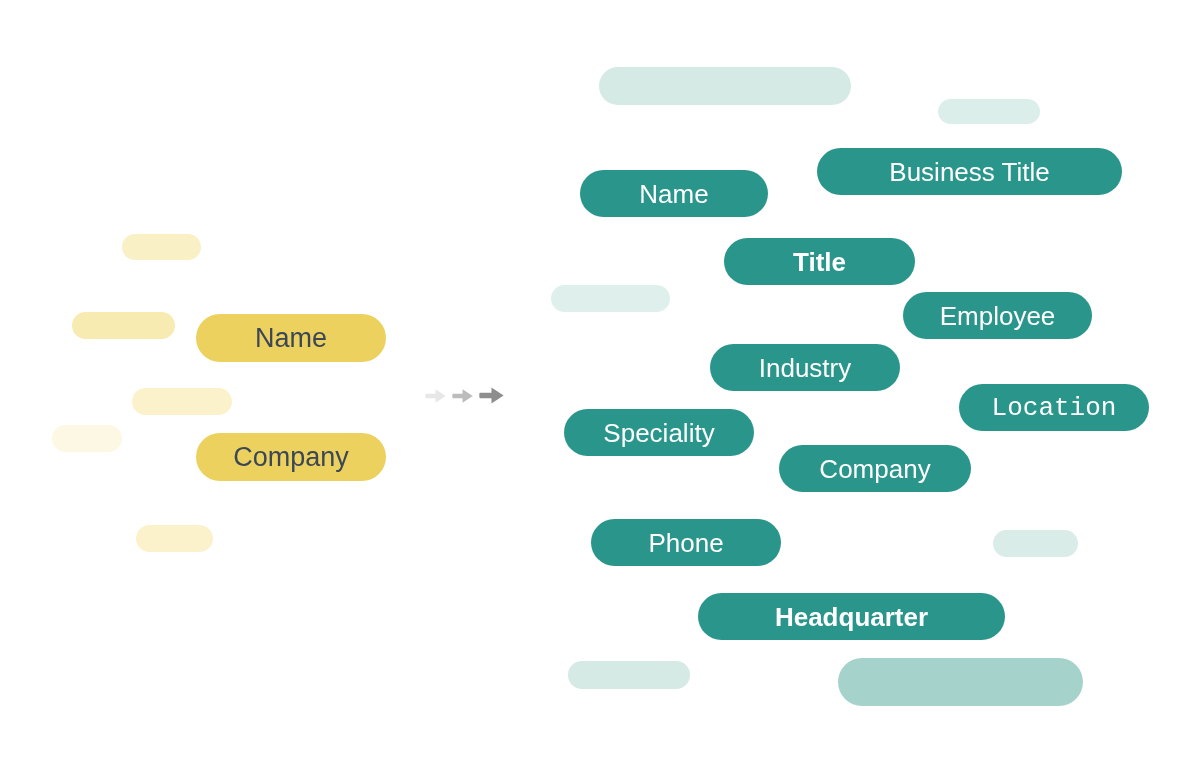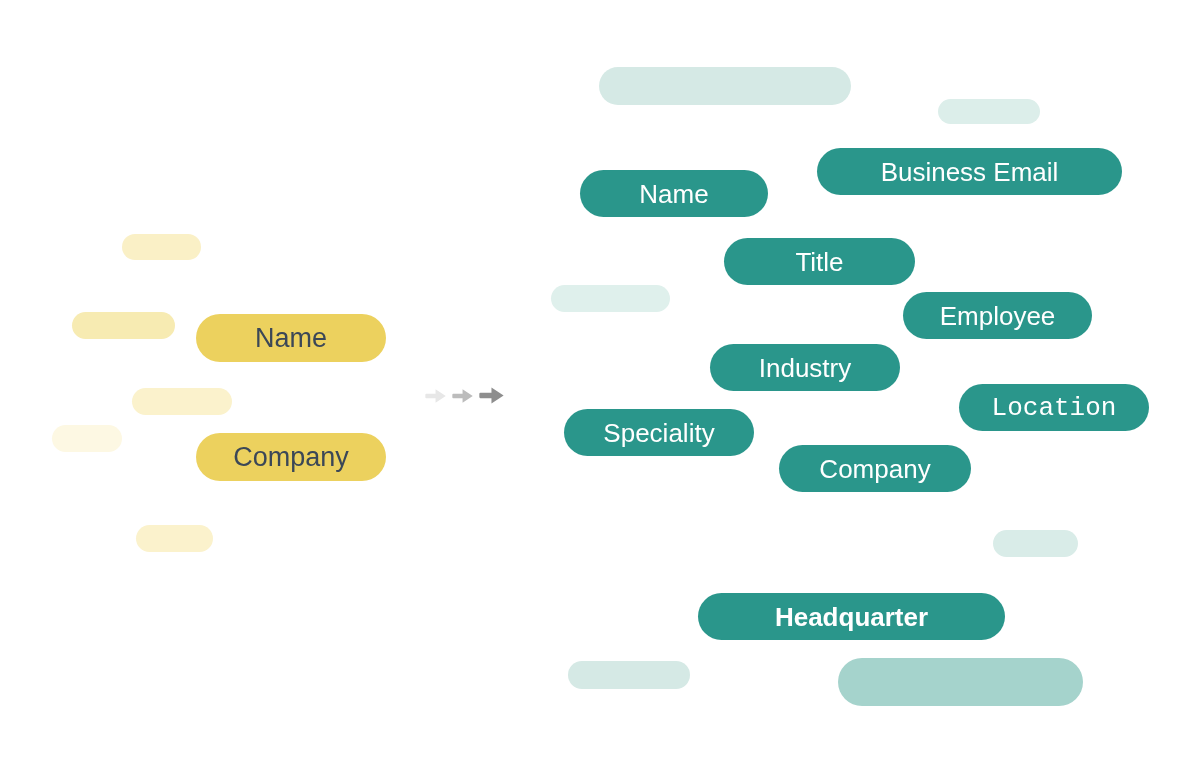--- a/index.html
+++ b/index.html
@@ -74,23 +74,24 @@
     </svg>
   </div>
 
   <div class="pill ghost" style="left:599px; top:67px; width:252px; height:38px; background:#D5E9E5;"></div>
   <div class="pill ghost" style="left:938px; top:99px; width:102px; height:25px; background:#DCEEEA;"></div>
   <div class="pill ghost" style="left:551px; top:285px; width:119px; height:27px; background:#DFF0EC;"></div>
   <div class="pill ghost" style="left:993px; top:530px; width:85px; height:27px; background:#D9ECE8;"></div>
   <div class="pill ghost" style="left:568px; top:661px; width:122px; height:28px; background:#D5E9E5;"></div>
   <div class="pill ghost" style="left:838px; top:658px; width:245px; height:48px; background:#A5D3CC;"></div>
 
-  <div class="pill pill-label teal-pill" style="left:817px; top:148px; width:305px;">Business Email</div>
+  <div class="pill pill-label teal-pill" style="left:817px; top:148px; width:305px;">Business Title</div>
   <div class="pill pill-label teal-pill" style="left:580px; top:170px; width:188px;">Name</div>
-  <div class="pill pill-label teal-pill" style="left:724px; top:238px; width:191px;">Title</div>
+  <div class="pill pill-label teal-pill" style="left:724px; top:238px; width:191px;font-weight:bold;">Title</div>
   <div class="pill pill-label teal-pill" style="left:903px; top:292px; width:189px;">Employee</div>
   <div class="pill pill-label teal-pill" style="left:710px; top:344px; width:190px;">Industry</div>
   <div class="pill pill-label teal-pill" style="left:959px; top:384px; width:190px;font-family:Liberation Mono, monospace;">Location</div>
   <div class="pill pill-label teal-pill" style="left:564px; top:409px; width:190px;text-align:center;">Speciality</div>
   <div class="pill pill-label teal-pill" style="left:779px; top:445px; width:192px;">Company</div>
+  <div class="pill pill-label teal-pill" style="left:591px; top:519px; width:190px;">Phone</div>
   <div class="pill pill-label teal-pill" style="left:698px; top:593px; width:307px;font-weight:bold;">Headquarter</div>
 
 </div>
 
 </body></html>

